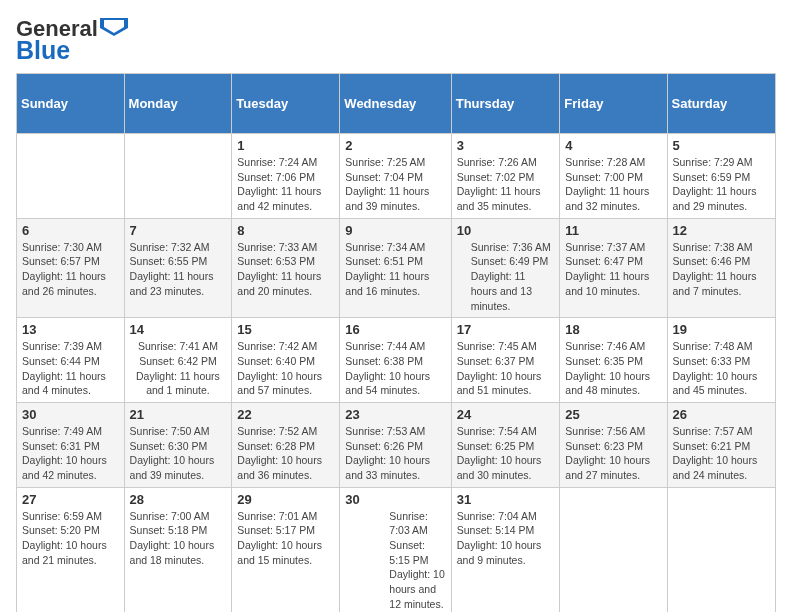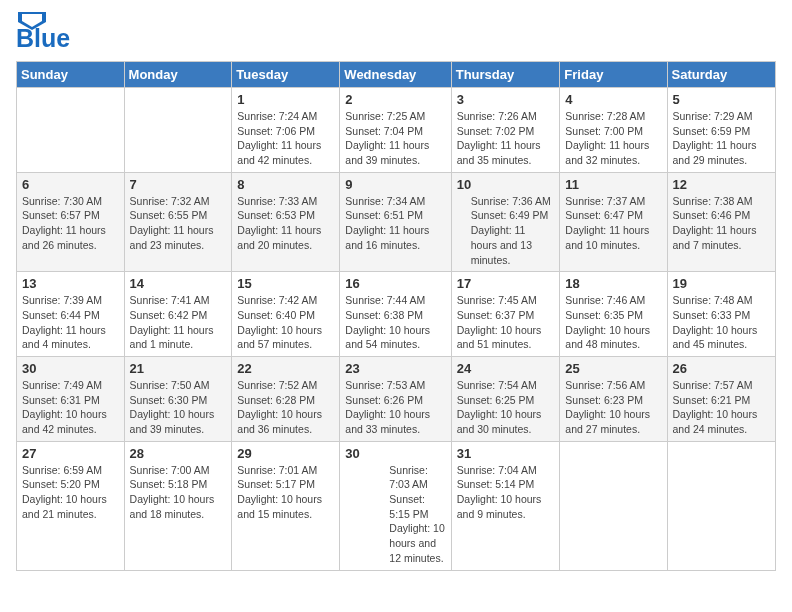--- a/index.html
+++ b/index.html
@@ -34,21 +34,21 @@
       color: #555;
     }
     table {
       width: 100%;
       border-collapse: collapse;
       font-size: 11px;
     }
     thead th {
       background: #3a7abf;
       color: #fff;
-      padding: 5px 4px;
+      padding: 22px 4px;
       text-align: left;
       font-size: 13px;
       font-weight: bold;
       border: 1px solid #ccc;
     }
     tbody td {
       border: 1px solid #ccc;
       padding: 4px 5px;
       vertical-align: top;
       width: 113px;
@@ -72,20 +72,23 @@
     }
     td.empty { background: #fff; }
     tbody tr:nth-child(even) td.empty { background: #f4f4f4; }
   </style>
 </head>
 <body>
 
 <div class="header">
   <div class="logo">
     <div style="display:flex;align-items:center;">
+      <span style="font-size:22px;font-weight:bold;color:#333;">
+        General
+      </span>
       <svg width="28" height="18" viewBox="0 0 28 18" style="margin-left:2px;margin-top:-4px;">
         <polygon points="0,0 28,0 28,10 14,18 0,10" fill="#1a6bbf"></polygon>
         <polygon points="4,2 24,2 24,9 14,15 4,9" fill="#fff"></polygon>
         <text x="5" y="11" font-size="8" fill="#1a6bbf" font-weight="bold"></text>
       </svg>
     </div>
     <span style="font-size:25px;font-weight:bold;color:#1a6bbf;margin-top:-6px;margin-left:0;">Blue</span>
   </div>
   <div class="title-block">
     <div class="month-title"></div>
@@ -186,21 +189,21 @@
       </tr>
       <tr>
         <td>
           <span class="day-num">13</span>
           <div class="day-info" style="white-space: pre-line;">Sunrise: 7:39 AM
 Sunset: 6:44 PM
 Daylight: 11 hours and 4 minutes.</div>
         </td>
         <td>
           <span class="day-num">14</span>
-          <div class="day-info" style="white-space: pre-line;">Sunrise: 7:41 AM
+          <div class="day-info" style="white-space: pre-line; text-align: center;">Sunrise: 7:41 AM
 Sunset: 6:42 PM
 Daylight: 11 hours and 1 minute.</div>
         </td>
         <td>
           <span class="day-num">15</span>
           <div class="day-info" style="white-space: pre-line;">Sunrise: 7:42 AM
 Sunset: 6:40 PM
 Daylight: 10 hours and 57 minutes.</div>
         </td>
         <td>

